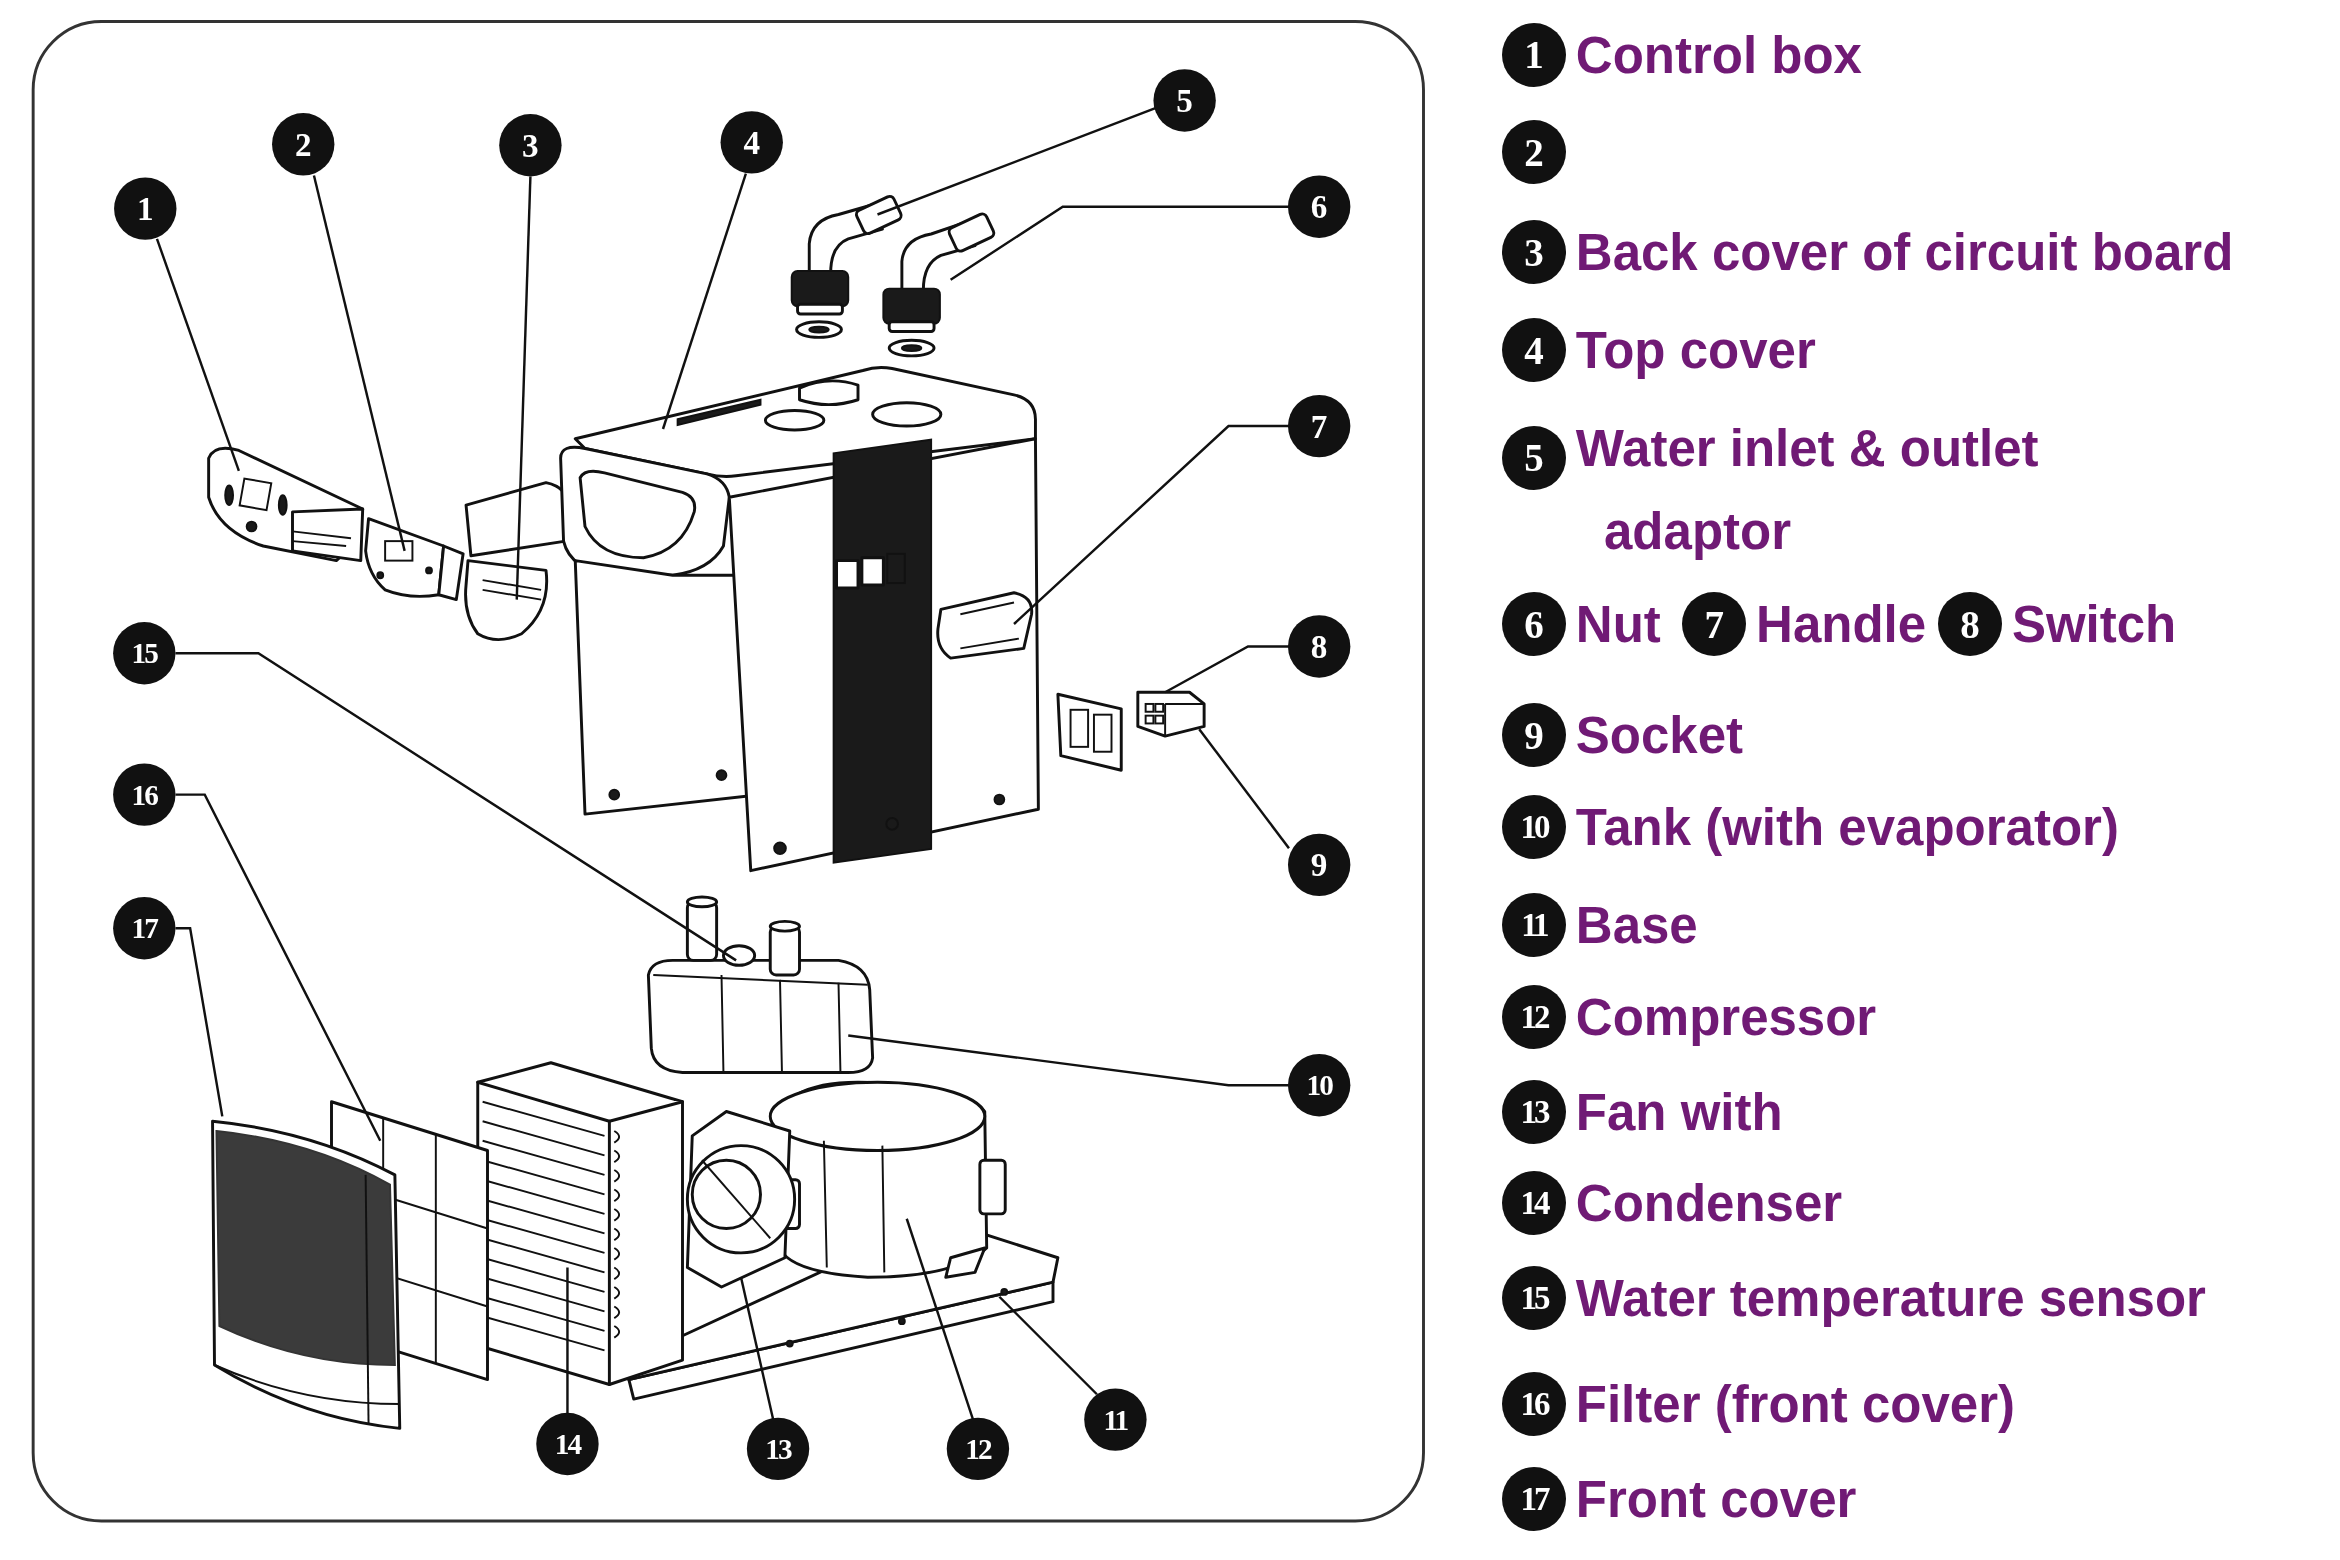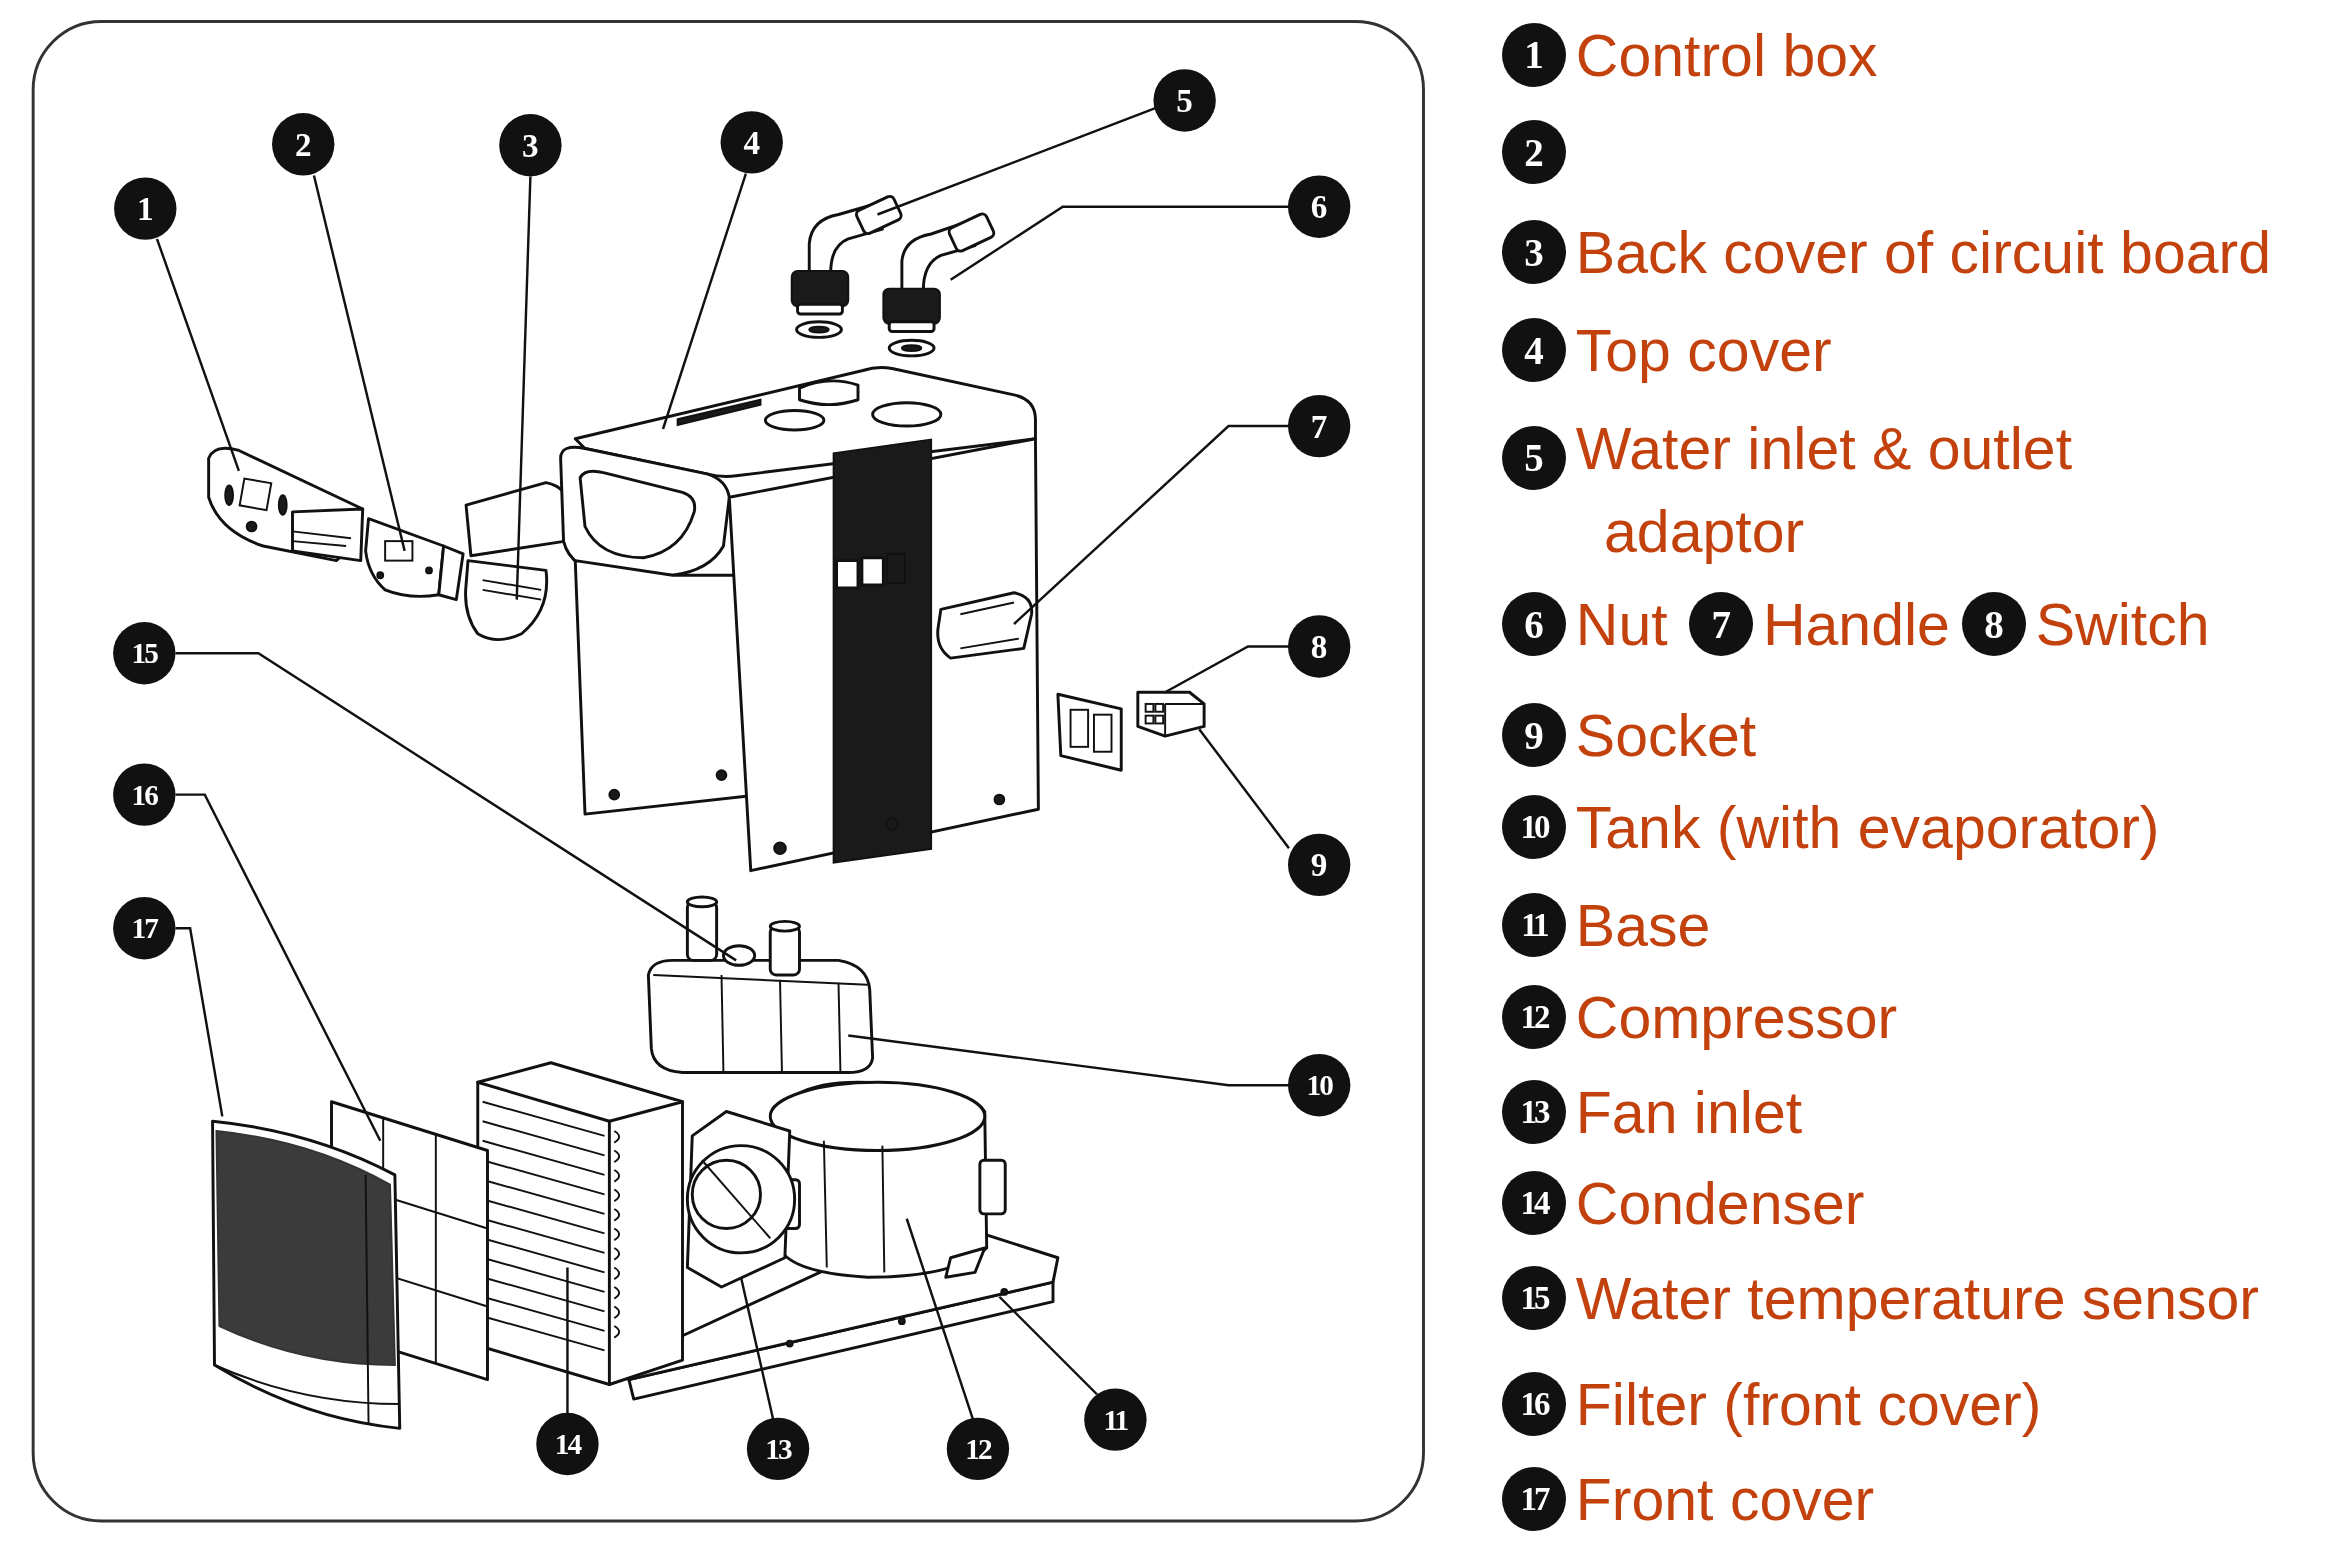--- a/index.html
+++ b/index.html
@@ -10,21 +10,21 @@
   .thin { fill:none; stroke:#111; stroke-width:2; }
   .dark { fill:#1a1a1a; stroke:#111; stroke-width:2; }
   .leader { fill:none; stroke:#111; stroke-width:2.5; }
   .callout-circle { fill:#111; }
   .callout-num { fill:#fff; font-family:"Liberation Serif", serif; font-weight:bold; font-size:34px; text-anchor:middle; dominant-baseline:central; }
   .callout-num.two { font-size:30px; letter-spacing:-2px; }
   #legend { position:absolute; left:1502px; top:0; width:839px; height:1560px; }
   .legend-item { position:absolute; left:0; display:flex; align-items:flex-start; }
   .legend-badge { width:64px; height:64px; border-radius:50%; background:#111; color:#fff; font-family:"Liberation Serif", serif; font-weight:bold; font-size:39px; display:flex; align-items:center; justify-content:center; flex:0 0 64px; margin-top:2px; }
   .legend-badge.two { font-size:33px; letter-spacing:-2.9px; }
-  .legend-text { font-size:59px; line-height:70px; margin-left:9.8px; white-space:nowrap; color:#c2410c; }
+  .legend-text { font-size:51px; line-height:70px; margin-left:9.8px; white-space:nowrap; color:#701a75;font-weight:bold; }
   .legend-row-inline { position:absolute; left:0; display:flex; align-items:flex-start; }
   .legend-row-inline .legend-text { margin-right:21.5px; }
 </style>
 </head>
 <body>
 
 <svg id="diagram" viewBox="0 0 1480 1600" xmlns="http://www.w3.org/2000/svg">
 
   <rect class="frame" x="34" y="22" width="1426" height="1538" rx="70" ry="70"></rect>
 
@@ -308,21 +308,21 @@
   <div class="legend-item" style="top:891px">
     <span class="legend-badge two">11</span>
     <span class="legend-text">Base</span>
   </div>
   <div class="legend-item" style="top:983px">
     <span class="legend-badge two">12</span>
     <span class="legend-text">Compressor</span>
   </div>
   <div class="legend-item" style="top:1078px">
     <span class="legend-badge two">13</span>
-    <span class="legend-text">Fan inlet</span>
+    <span class="legend-text">Fan with</span>
   </div>
   <div class="legend-item" style="top:1169px">
     <span class="legend-badge two">14</span>
     <span class="legend-text">Condenser</span>
   </div>
   <div class="legend-item" style="top:1264px">
     <span class="legend-badge two">15</span>
     <span class="legend-text">Water temperature sensor</span>
   </div>
   <div class="legend-item" style="top:1370px">

